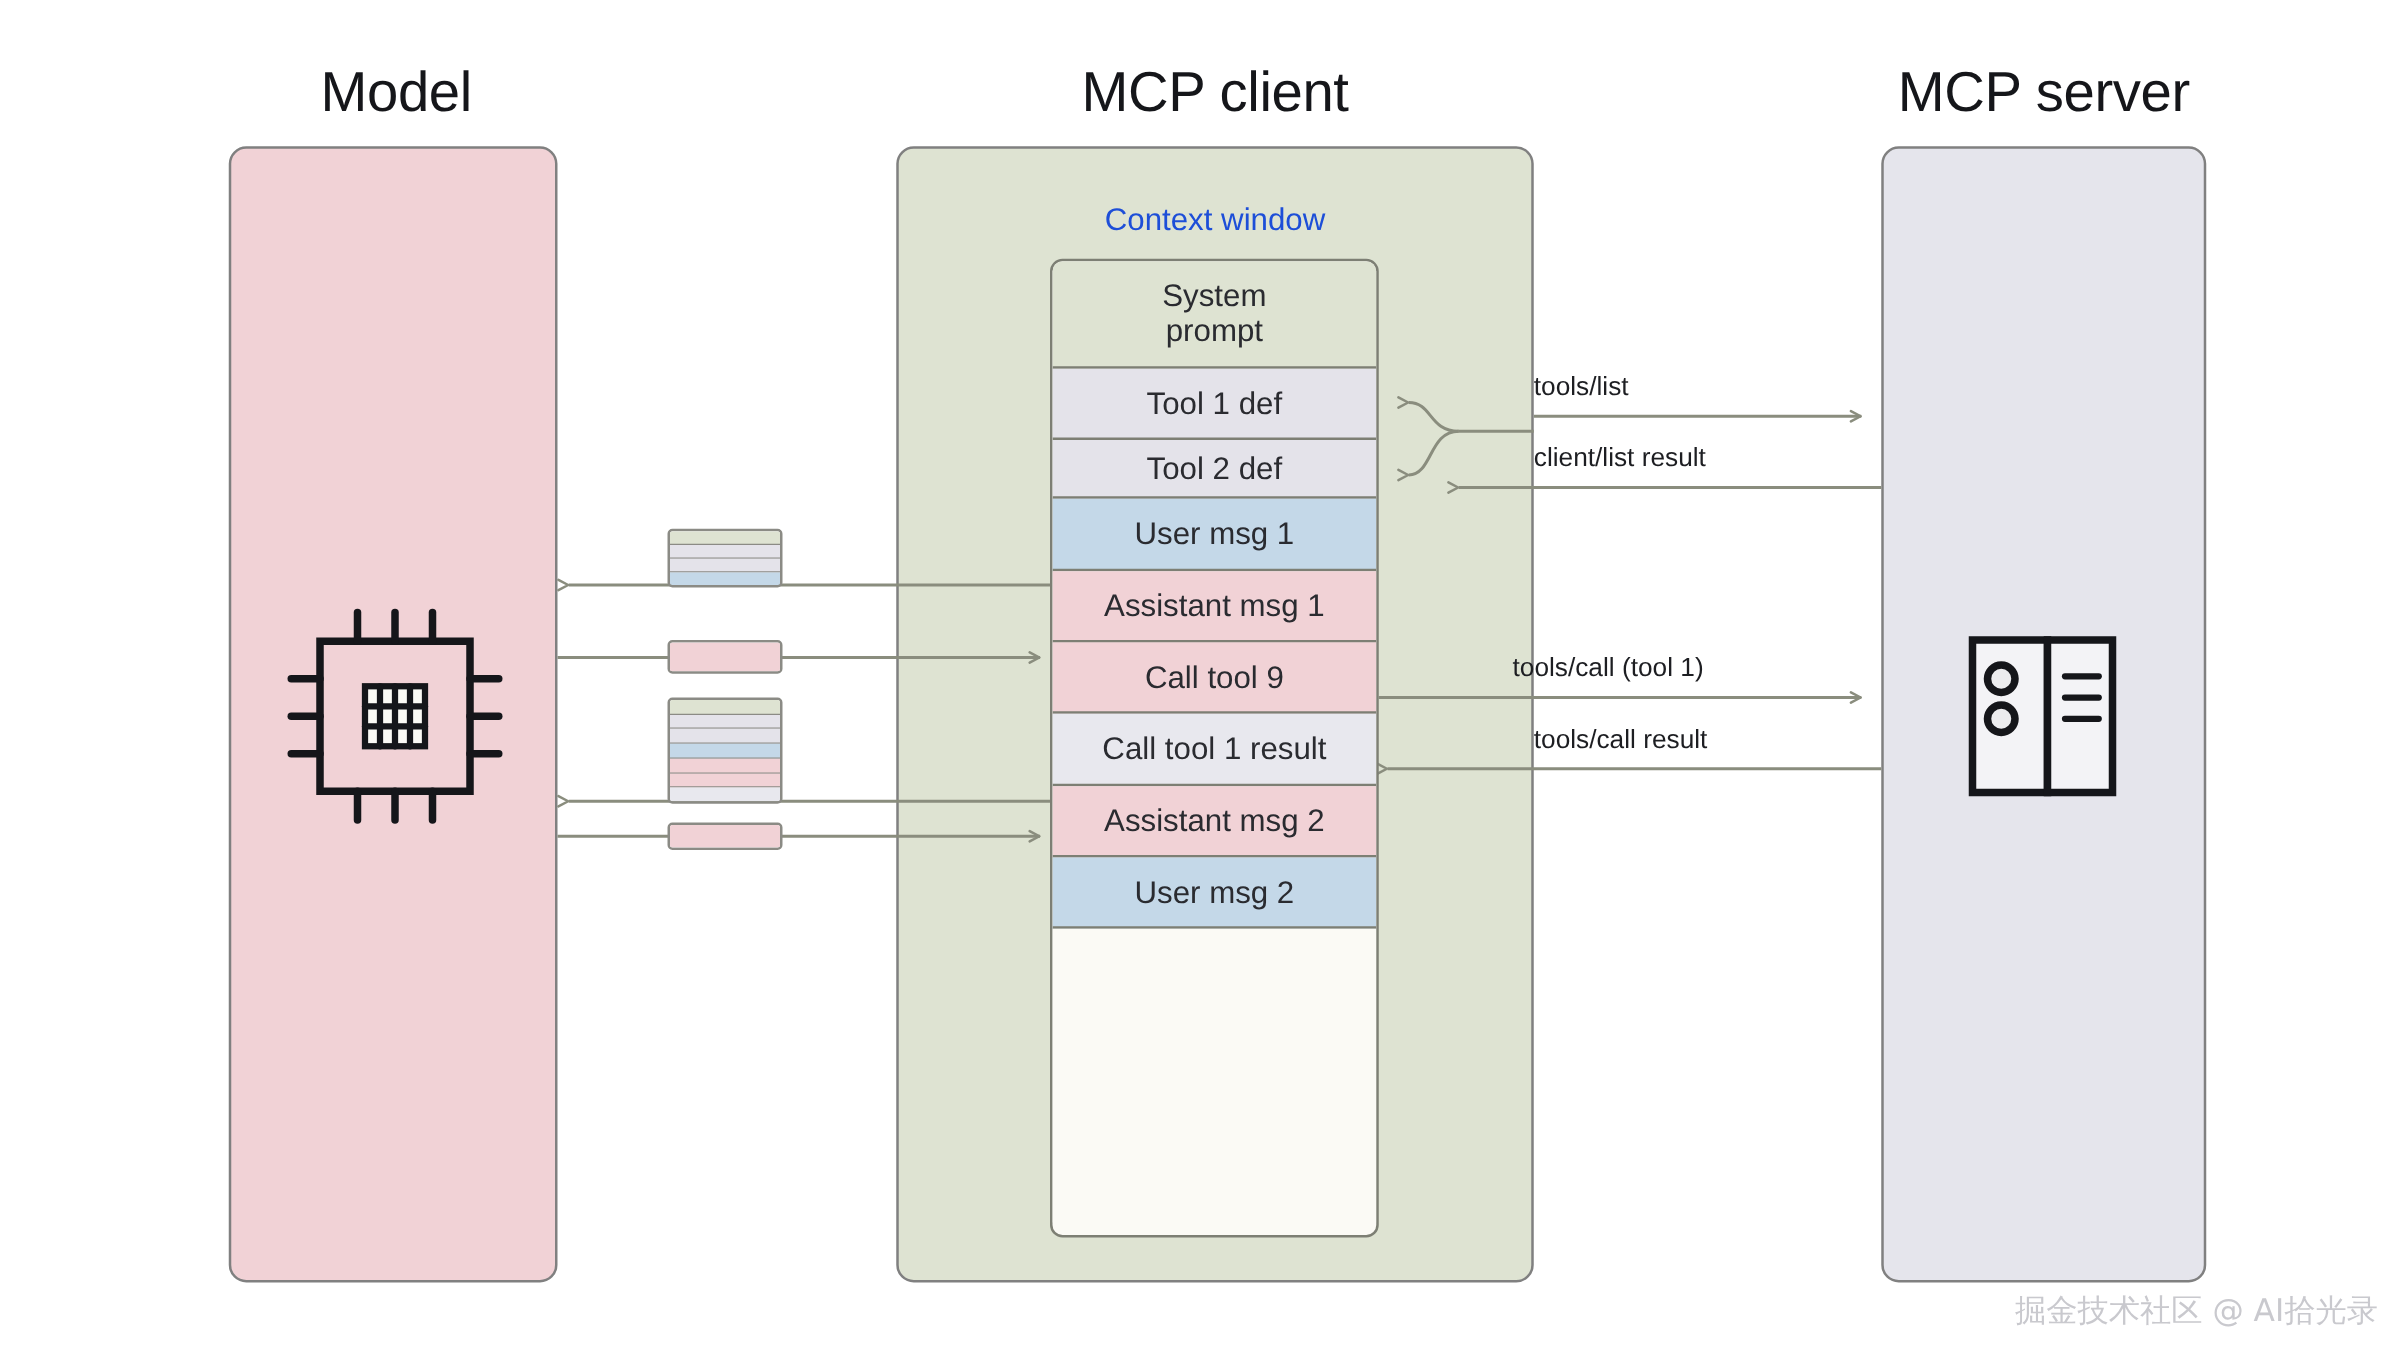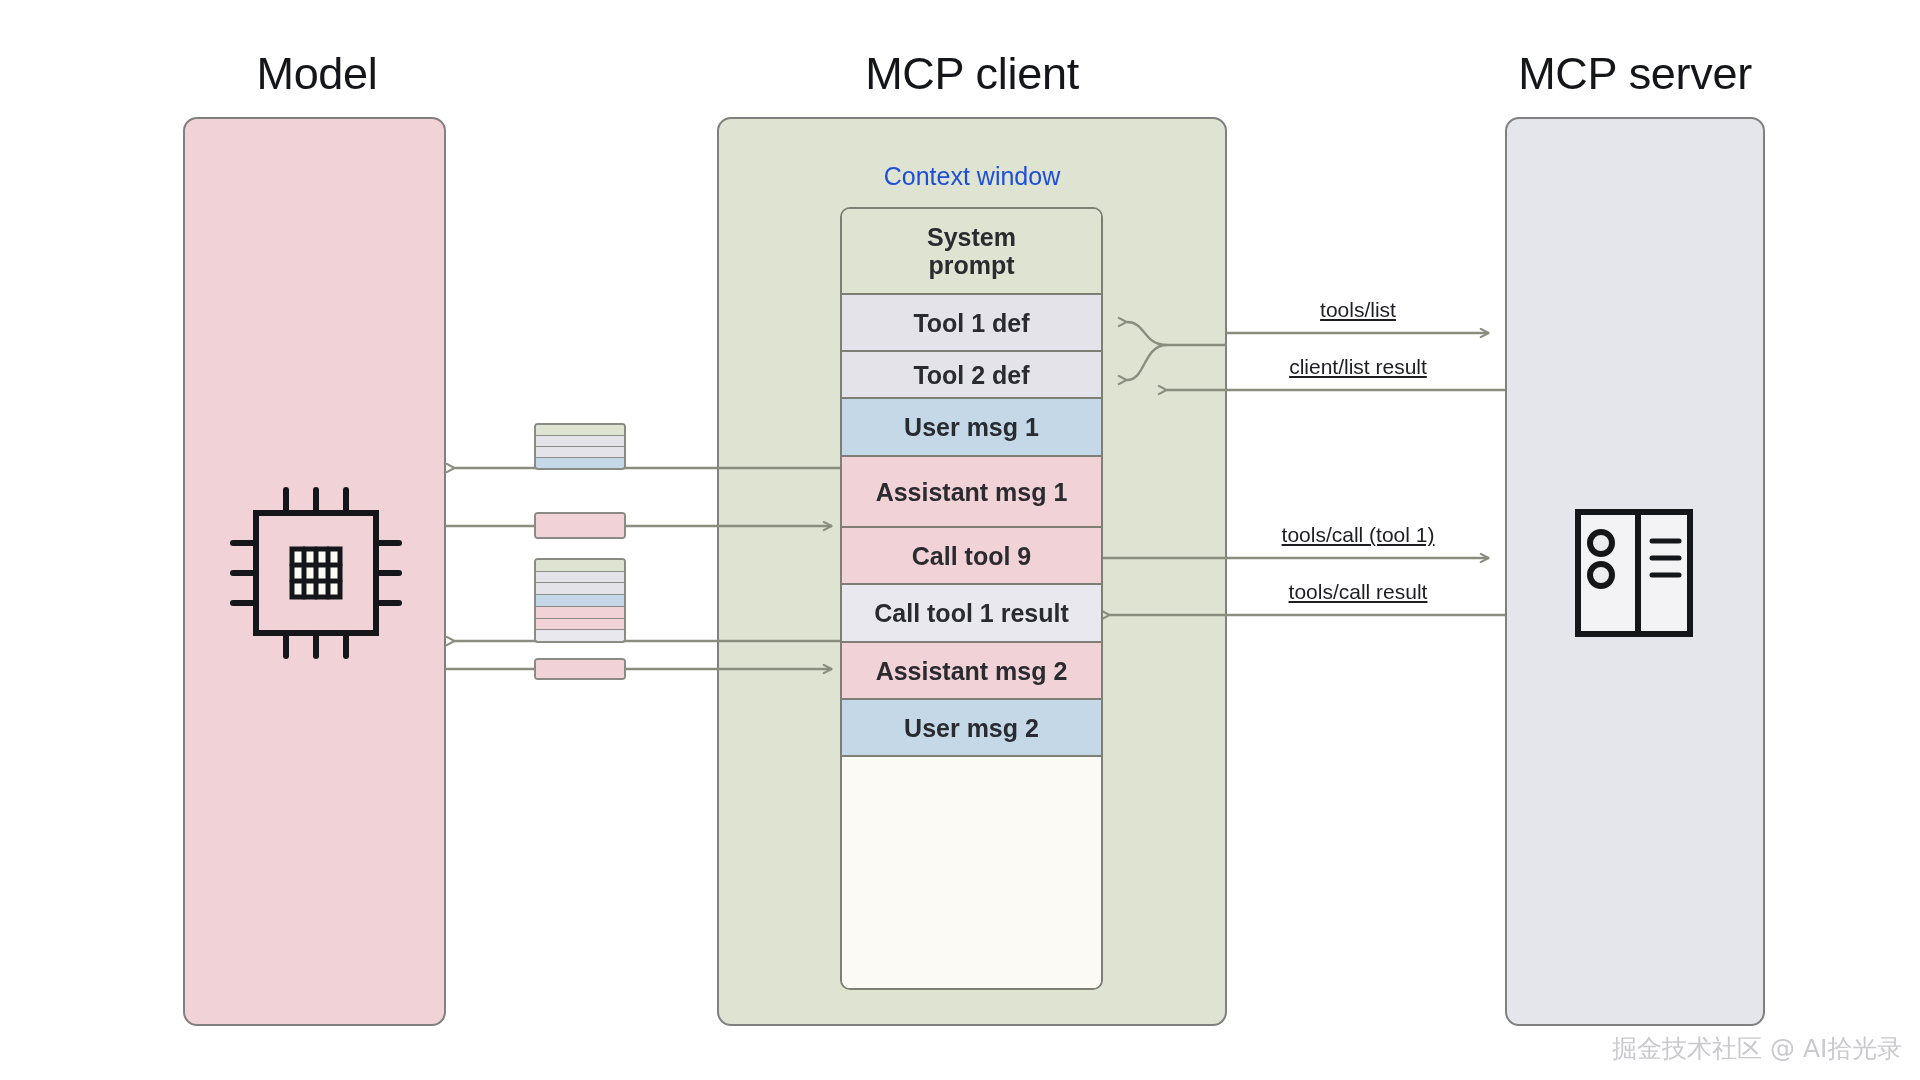--- a/index.html
+++ b/index.html
@@ -27,37 +27,37 @@
   .panel-server{background:#e5e5ec;}
 
   .ctx-title{
     position:absolute;font-size:25px;color:#1d4ed8;
     text-align:center;white-space:nowrap;
   }
 
   
   .ctx-window{
     position:absolute;border:2px solid #7d7f74;border-radius:10px;
-    box-sizing:border-box;overflow:hidden;background:#fbfaf5;font-weight:bold;
+    box-sizing:border-box;overflow:hidden;background:#fbfaf5;
   }
   .ctx-row{
     position:relative;box-sizing:border-box;
     border-bottom:2px solid #7d7f74;
     display:flex;align-items:center;justify-content:center;
     font-size:25px;color:#2a2b30;line-height:1.12;text-align:center;
     white-space:pre-line;
   }
   .ctx-row:last-child{border-bottom:none;}
 
   
   svg.overlay{position:absolute;left:0;top:0;width:1920px;height:1080px;overflow:visible;}
 
   .arrow-label{
     position:absolute;font-size:21px;color:#1d1e22;
-    white-space:nowrap;text-align:center;text-decoration:underline;
+    white-space:nowrap;
   }
 
   
   .tokstack{
     position:absolute;border:2px solid #8b8b85;border-radius:4px;
     box-sizing:border-box;overflow:hidden;display:flex;flex-direction:column;
   }
   .tokstack .band{flex:1 1 0;border-bottom:1px solid #8b8b85;box-sizing:border-box;}
   .tokstack .band:last-child{border-bottom:none;}
 
@@ -187,21 +187,21 @@
   <div class="tokstack" style="left:534px;top:658px;width:92px;height:22px;">
     <div class="band" style="background:#f1d2d6"></div>
   </div>
 
   <div class="ctx-window" style="left:840px;top:207px;width:263px;height:783px;">
     <div class="ctx-row" style="height:86px;background:#dee3d2;">System
 prompt</div>
     <div class="ctx-row" style="height:57px;background:#e4e3ea;">Tool 1 def</div>
     <div class="ctx-row" style="height:47px;background:#e4e3ea;text-align:center;">Tool 2 def</div>
     <div class="ctx-row" style="height:58px;background:#c4d8e8;">User msg 1</div>
-    <div class="ctx-row" style="height:71px;background:#f1d2d6;">Assistant msg 1</div>
+    <div class="ctx-row" style="height:57px;background:#f1d2d6;">Assistant msg 1</div>
     <div class="ctx-row" style="height:57px;background:#f1d2d6;">Call tool 9</div>
     <div class="ctx-row" style="height:58px;background:#e8e8ee;">Call tool 1 result</div>
     <div class="ctx-row" style="height:57px;background:#f1d2d6;text-align:center;">Assistant msg 2</div>
     <div class="ctx-row" style="height:57px;background:#c4d8e8;">User msg 2</div>
     <div class="ctx-row" style="flex:1;height:235px;background:#fbfaf5;"></div>
   </div>
 
   <div class="watermark" style="left:1612px;top:1032px;">掘金技术社区 @ AI拾光录</div>
 
 </div>

